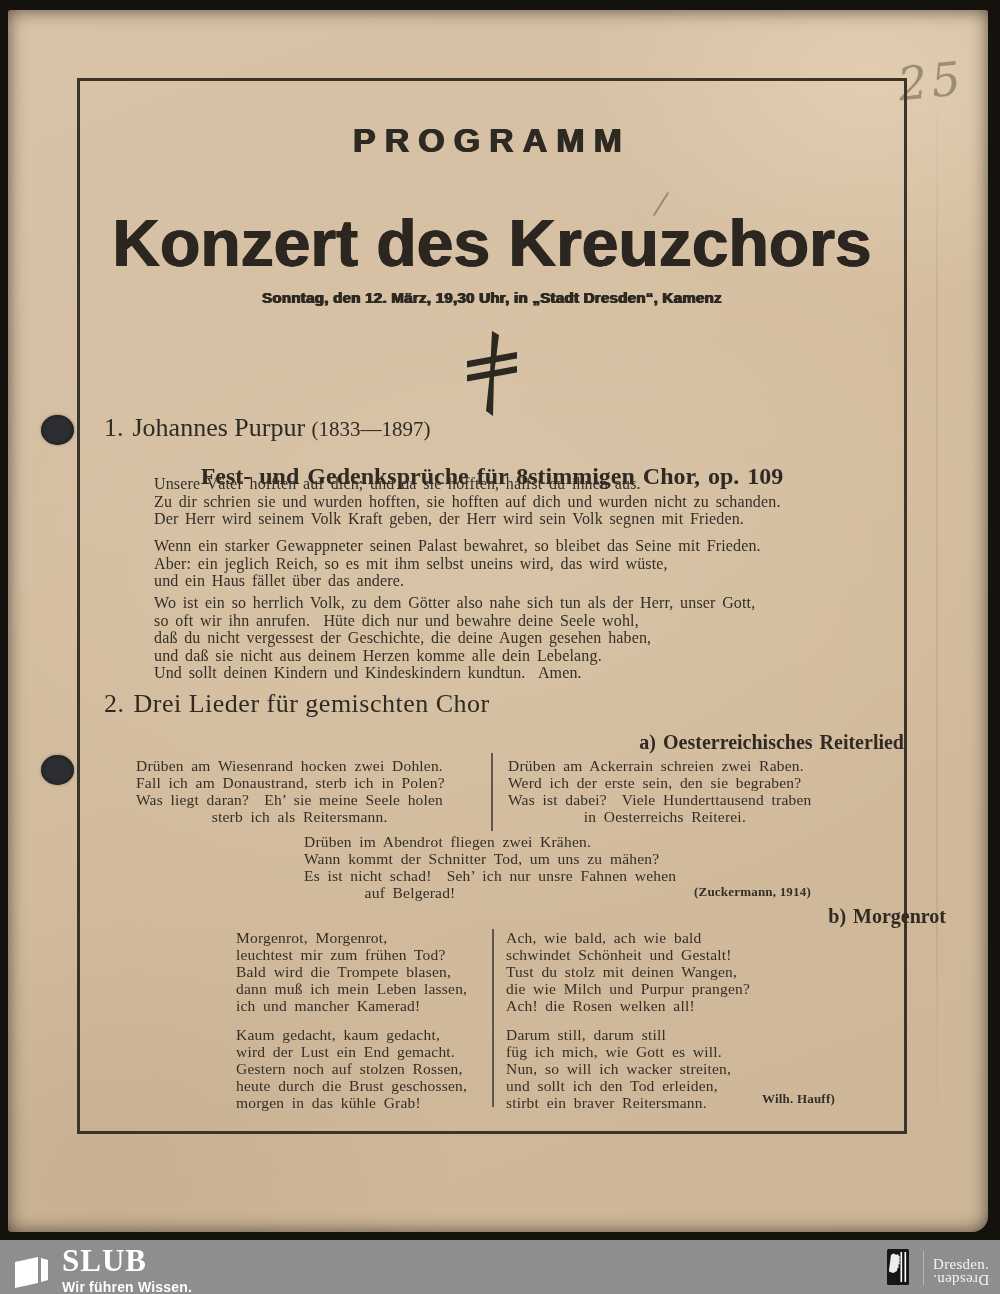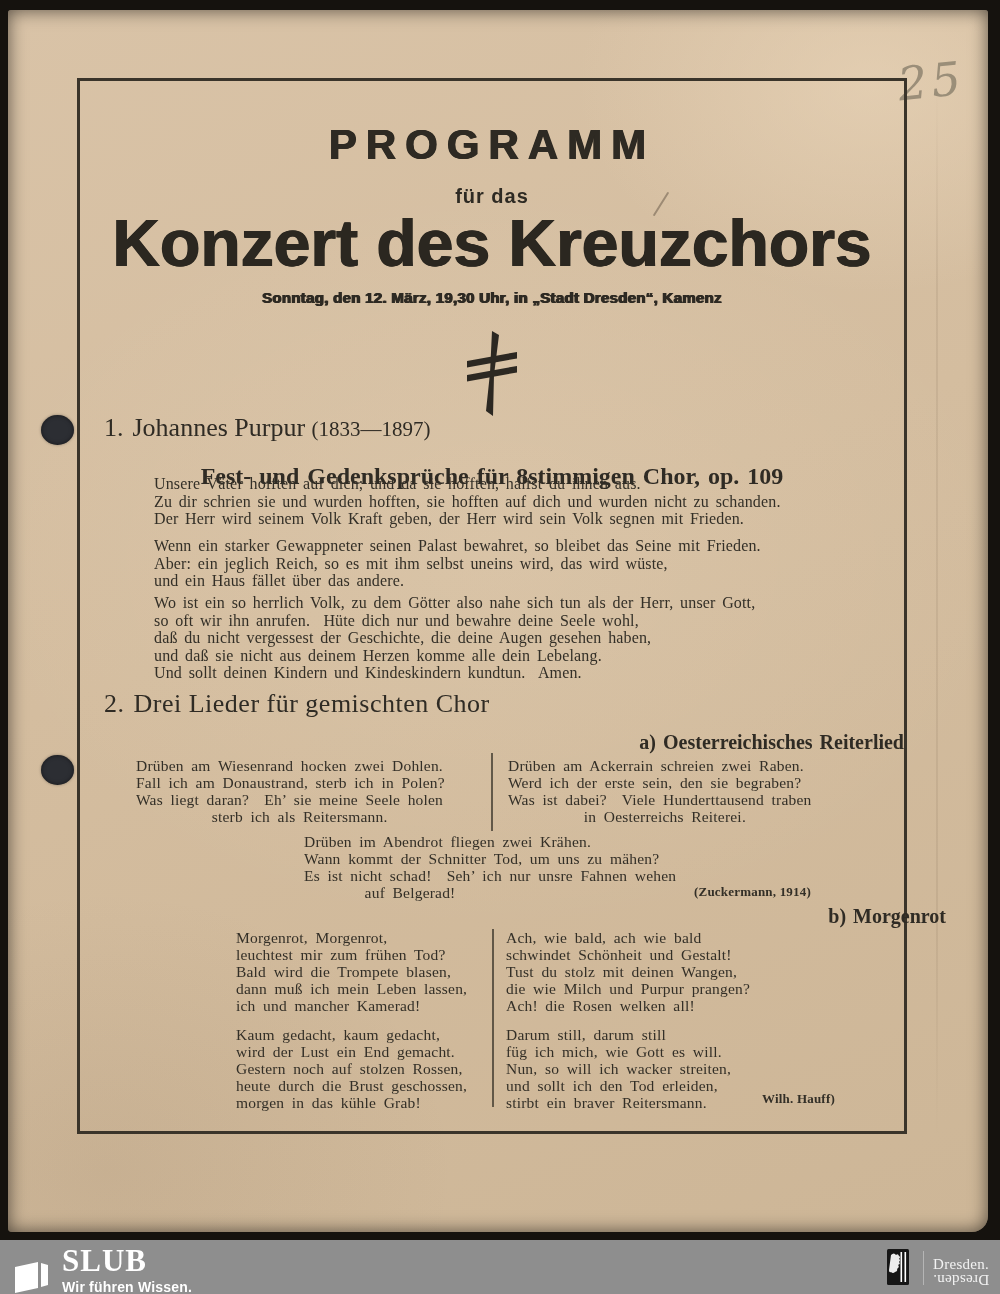--- a/index.html
+++ b/index.html
@@ -45,21 +45,21 @@
   
   .frame{
     position:absolute;left:69px;top:68px;width:830px;height:1056px;
     box-sizing:border-box;border:3.5px solid #3a342a;
     color:#332f27;
   }
   .frame > div{position:absolute;}
   .center{left:0;width:100%;text-align:center;}
   .sans{font-family:"Liberation Sans", sans-serif;font-weight:700;}
   .thick{text-shadow:.7px 0 currentColor, -.7px 0 currentColor;}
-  .kicker{top:40px;font-size:42px;letter-spacing:9px;color:#2e2a23;}
+  .kicker{top:40px;font-size:34px;letter-spacing:9px;color:#2e2a23;}
   .connector{top:104px;font-size:20px;letter-spacing:1px;color:#2e2a23;}
   .title-line{top:124px;font-size:66px;letter-spacing:0px;color:#2b2720;}
   .subtitle{top:208px;font-size:15px;letter-spacing:.3px;color:#2e2a23;}
   .cross-wrap{top:250px;left:50%;transform:translateX(-50%);width:58px;height:86px;}
   .h-num{font-size:26px;margin-right:9px;}
   .h-brahms{top:332px;left:24px;font-size:26px;color:#2f2b24;}
   .h-brahms .dates{font-size:21px;}
   .worktitle-a{top:366px;font-size:24px;font-weight:700;word-spacing:2px;color:#2f2b24;margin-top:16px;}
   .verse{
     left:74px;width:720px;font-size:16px;line-height:17.6px;
@@ -84,21 +84,21 @@
   .attr-b{top:1010px;left:682px;}
   .col-b-left{top:848px;left:156px;width:270px;}
   .col-b-right{top:848px;left:426px;width:300px;}
   .col-b-left .poem + .poem, .col-b-right .poem + .poem{margin-top:12px;}
   .stanza-col .poem{position:static;}
   
   .footer{
     position:absolute;left:0;top:1240px;width:1000px;height:54px;
     background:#8e8e8e;color:#ffffff;
   }
-  .slub{position:absolute;left:14px;top:7px;display:flex;align-items:flex-end;}
+  .slub{position:absolute;left:14px;top:7px;display:flex;align-items:center;}
   .slub-book{margin-top:3px;}
   .slub-text{margin-left:12px;}
   .slub-word{
     font-family:"Liberation Serif", serif;font-weight:700;
     font-size:31px;line-height:28px;letter-spacing:1px;
   }
   .slub-tag{
     font-family:"Liberation Sans", sans-serif;font-weight:700;
     font-size:14px;line-height:16px;margin-top:4px;letter-spacing:.2px;
   }
@@ -119,21 +119,20 @@
 
     <div class="hole hole-1"></div>
     <div class="hole hole-2"></div>
     <div class="pencil-number">25</div>
     <div class="crease"></div>
 
     <div class="frame">
 
       <div class="kicker center sans thick">PROGRAMM</div>
 
-      <div class="connector center sans">für das</div>
 
       <div class="title-line center sans thick">Konzert des Kreuzchors</div>
 
       <div class="subtitle center sans thick">Sonntag, den 12. März, 19,30 Uhr, in „Stadt Dresden“, Kamenz</div>
 
       <div class="cross-wrap">
         <svg width="58" height="86" viewBox="0 0 58 86" aria-hidden="true">
           <polygon points="29,0 36,4 31,44 30,85 23,80 27,42" fill="#2c2822"></polygon>
           <polygon points="4,30 54,21 54,27.5 4,36.5" fill="#2c2822"></polygon>
           <polygon points="4,44 54,35 54,41.5 4,50.5" fill="#2c2822"></polygon>

